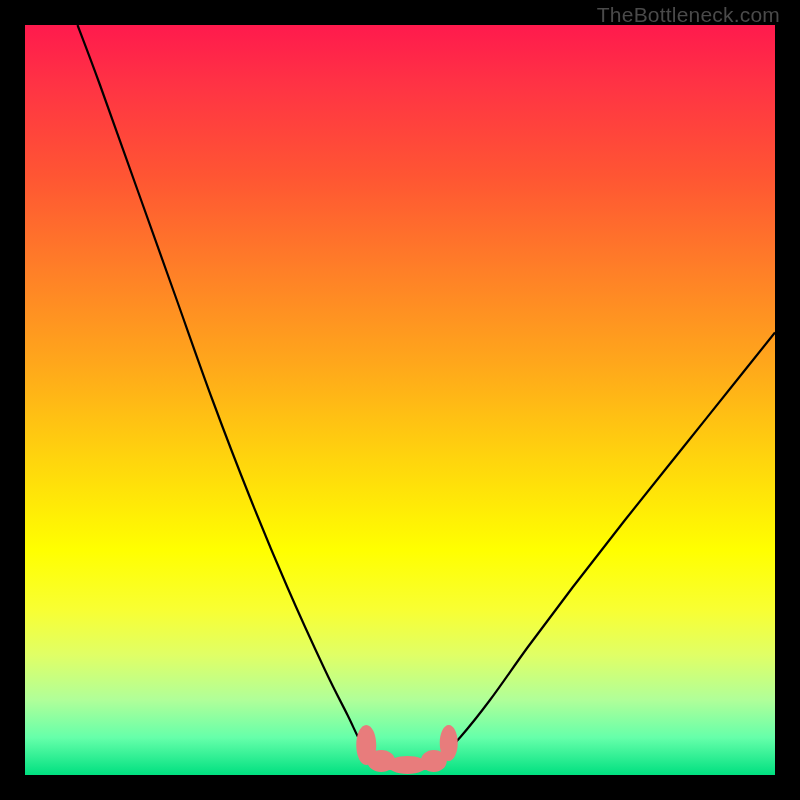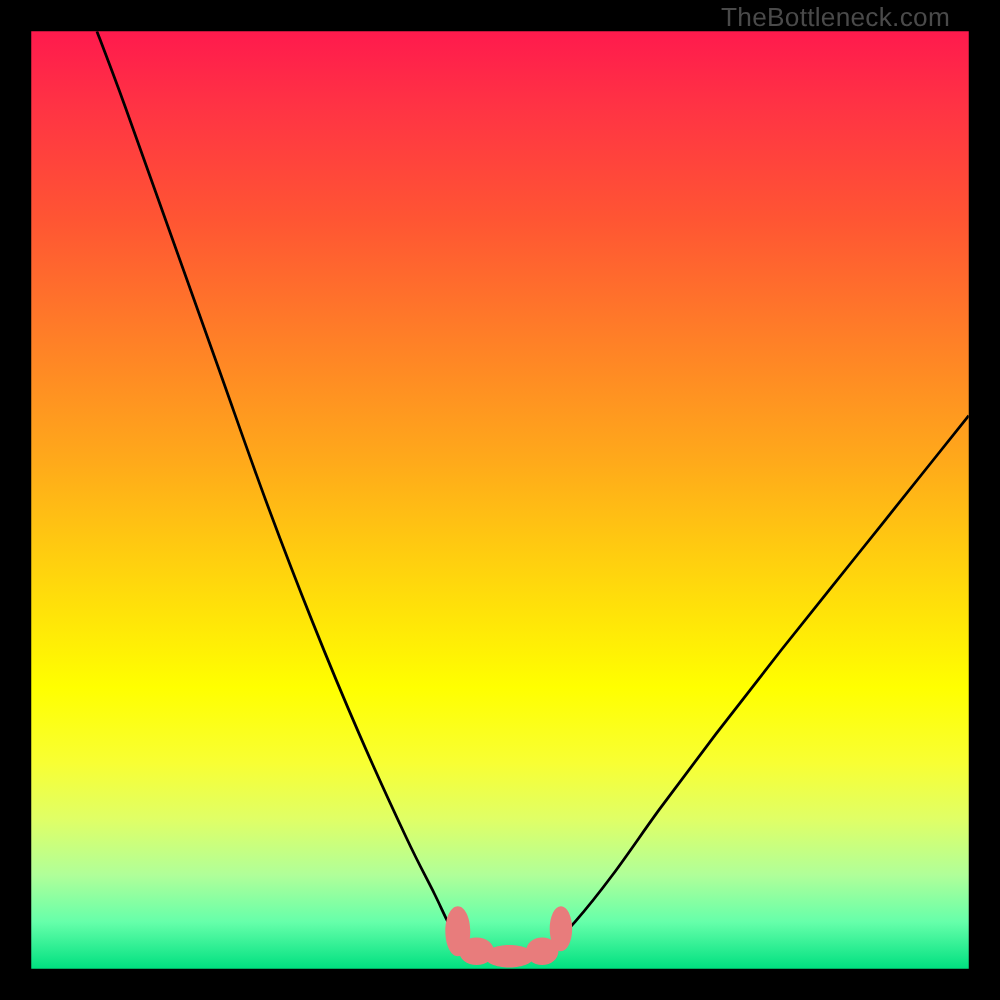--- a/index.html
+++ b/index.html
@@ -34,21 +34,21 @@
       #f8ff33 78%,
       #e0ff66 84%,
       #b0ff99 90%,
       #66ffaa 95%,
       #00e080 100%
     );
   }
   .watermark {
     position: absolute;
     top: 3px;
-    right: 40px;
+    right: 20px;
     color: #4a4a4a;
     font-size: 21px;
     font-weight: 500;
     letter-spacing: 0.2px;
   }
   svg.overlay {
     position: absolute;
     left: 0;
     top: 0;
     width: 750px;

